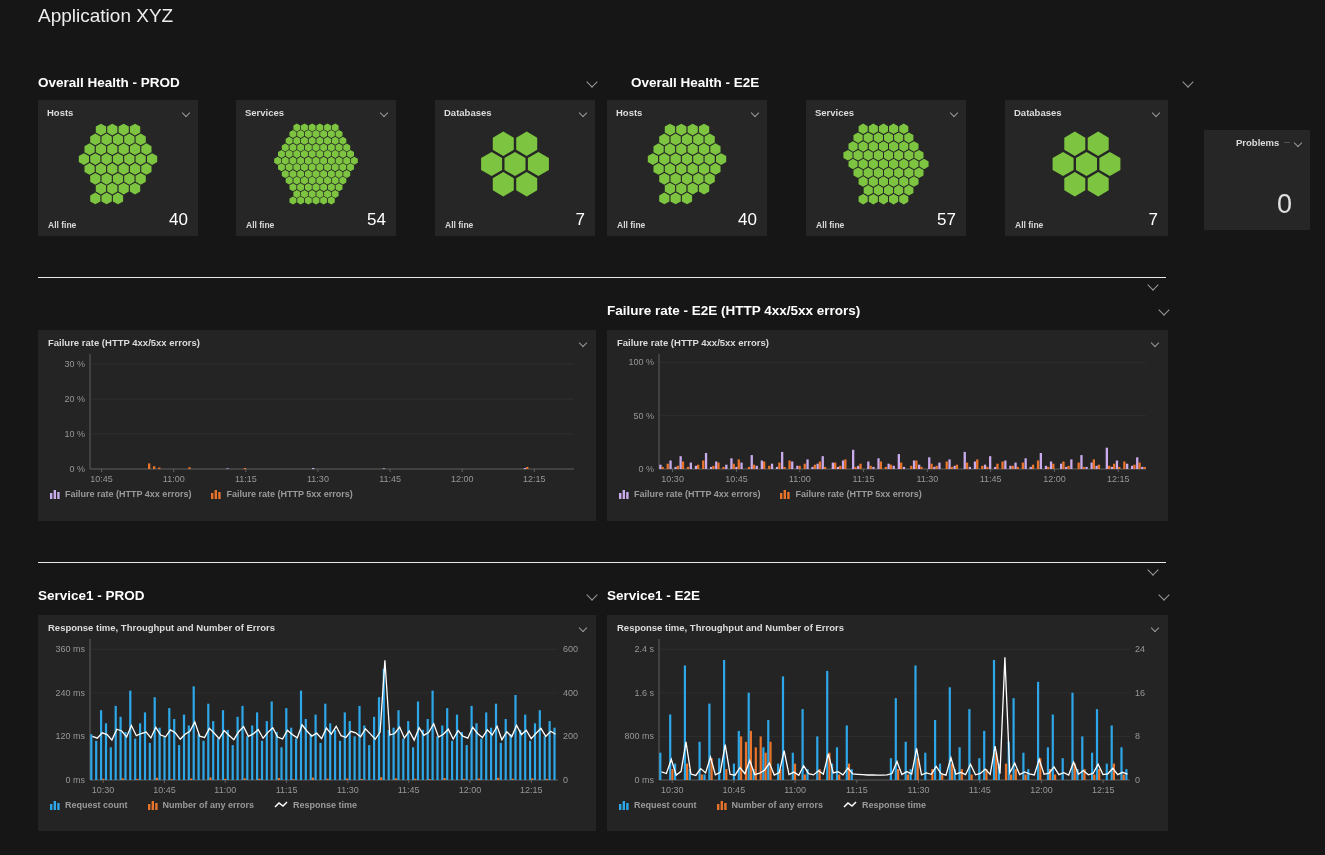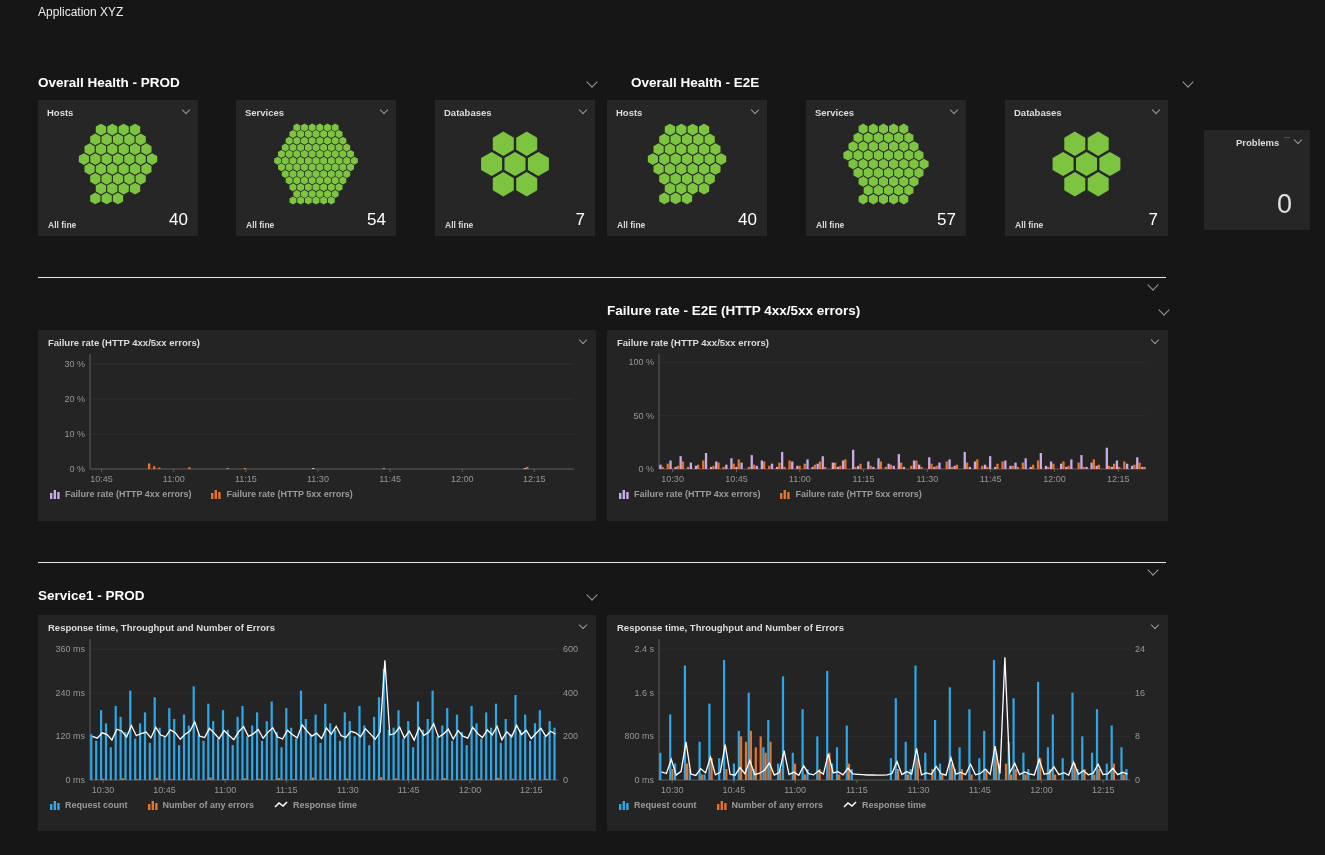--- a/index.html
+++ b/index.html
@@ -1,25 +1,25 @@
 <!DOCTYPE html>
 <html><head>
 <meta charset="utf-8">
 <style>
   html,body{margin:0;padding:0;background:#161616;}
   .page{position:relative;width:1325px;height:855px;background:#161616;overflow:hidden;
         font-family:"Liberation Sans",sans-serif;color:#e6e6e6;}
-  .page-title{position:absolute;left:38px;top:5px;font-size:12px;color:#ededed;}
+  .page-title{position:absolute;left:38px;top:5px;font-size:19px;color:#ededed;}
   .sec-header{position:absolute;display:flex;justify-content:space-between;align-items:center;height:20px;}
   .sec-title{font-size:13.5px;font-weight:bold;color:#ffffff;}
   .chev{width:7px;height:7px;border-right:1.5px solid #9a9a9a;border-bottom:1.5px solid #9a9a9a;
         transform:rotate(45deg);display:inline-block;flex:none;}
   .chev.sm{width:5px;height:5px;}
   .tile{position:absolute;background:#262626;box-sizing:border-box;}
-  .thead{display:flex;justify-content:space-between;align-items:flex-start;padding:7px 9px 0 9px;}
+  .thead{display:flex;justify-content:space-between;align-items:center;padding:7px 9px 0 9px;}
   .tile-label{font-size:9.5px;font-weight:bold;color:#dcdcdc;white-space:nowrap;}
   .honey{position:absolute;left:6px;right:6px;top:22px;bottom:30px;display:flex;align-items:center;justify-content:center;}
   .tile-foot{position:absolute;left:10px;right:10px;bottom:6px;display:flex;justify-content:space-between;align-items:flex-end;}
   .status{font-size:8.5px;font-weight:bold;color:#d8d8d8;}
   .count{font-size:17px;color:#ffffff;}
   .problems-tile{background:#262626;}
   .head-rule{flex:1;height:0;border-top:1px solid #4f4f4f;margin:0 5px;}
   .problems-value{position:absolute;right:18px;bottom:10px;font-size:27px;color:#e0e0e0;}
   .divider{position:absolute;height:0;border-top:1px solid #e8e8e8;}
   .div-chev{position:absolute;}
@@ -647,20 +647,24 @@
       </div>
   </div>
 
   <div class="divider" style="left:38px;top:562px;width:1128px;"></div>
   <span class="chev div-chev" style="left:1149px;top:566px;"></span>
 
   <div class="sec-header" style="left:38px;top:585px;width:558px;">
     <span class="sec-title">Service1 - PROD</span>
     <span class="chev"></span>
   </div>
+  <div class="sec-header" style="left:607px;top:585px;width:561px;">
+    <span class="sec-title">Service1 - E2E</span>
+    <span class="chev"></span>
+  </div>
 
   <div class="tile chart-tile" style="left:38px;top:615px;width:558px;height:216px;">
     <div class="thead">
       <span class="tile-label">Response time, Throughput and Number of Errors</span>
       <span class="chev sm"></span>
     </div>
     <div class="chart-area svc-h"><svg width="538" height="160" font-family="Liberation Sans, sans-serif">
           <line x1="42" y1="144" x2="510" y2="144" stroke="#5f5f5f" stroke-width="1"></line>
           <text x="37" y="147" fill="#979797" font-size="9" text-anchor="end">0 ms</text>
           <line x1="42" y1="100.42105263157896" x2="510" y2="100.42105263157896" stroke="#2e2e2e" stroke-width="1"></line>

